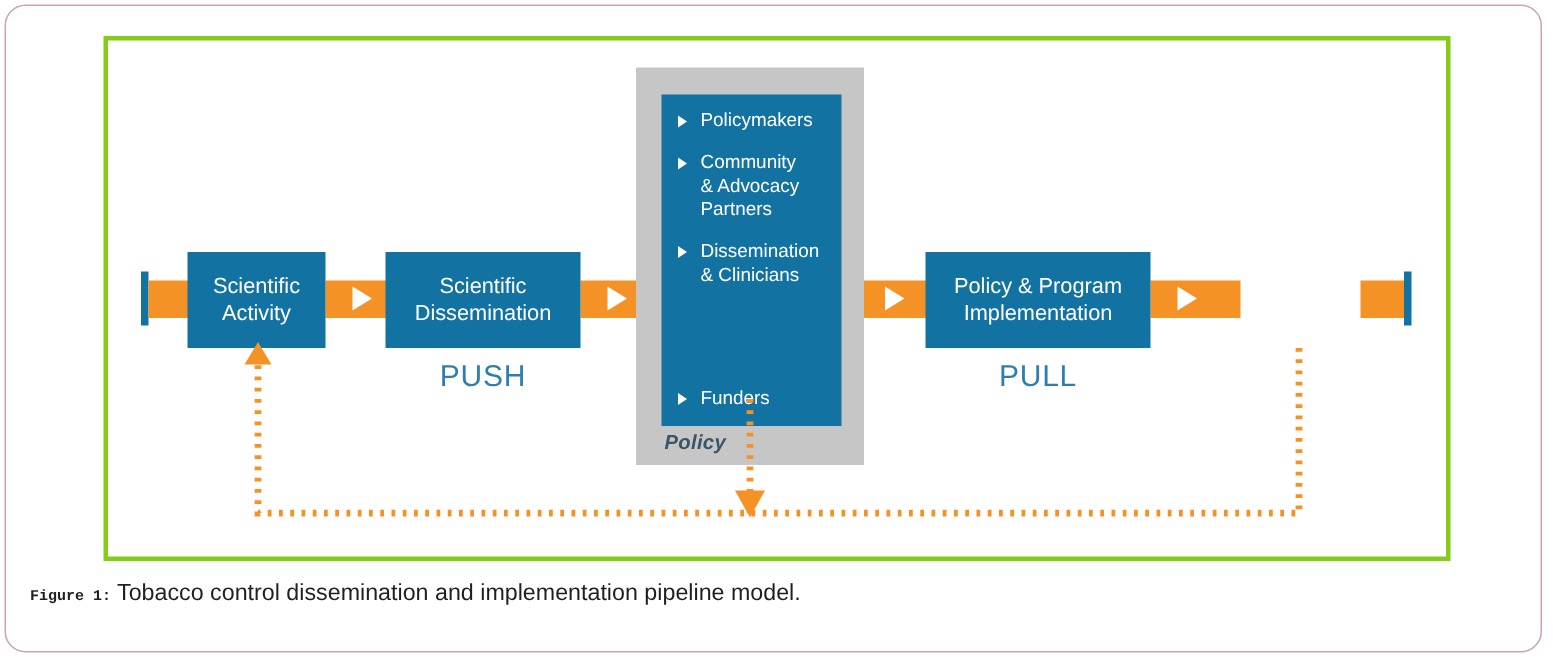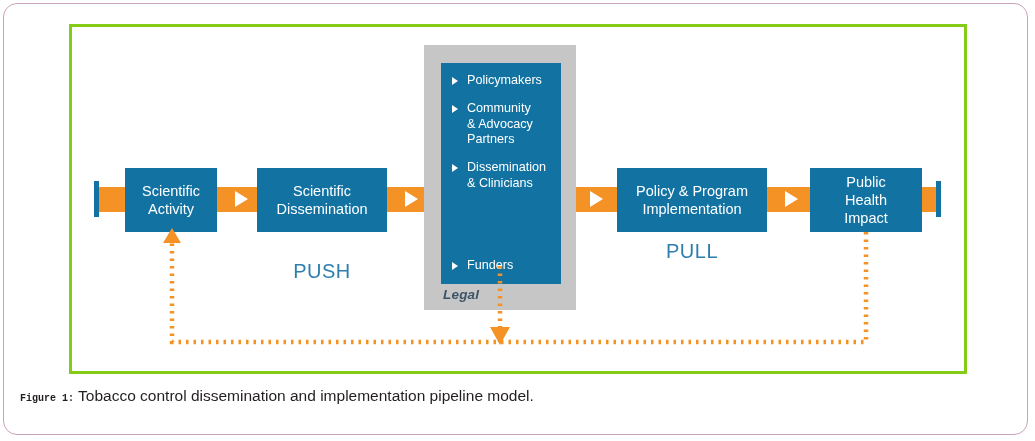--- a/index.html
+++ b/index.html
@@ -206,21 +206,21 @@
         <div class="media-item" style="top:97px;">
           <span class="bullet"></span>
           <span>Dissemination</span><br>
           <span>&amp; Clinicians</span>
         </div>
         <div class="media-item" style="top:195px;">
           <span class="bullet"></span>
           <span>Funders</span>
         </div>
       </div>
-      <div id="media-label">Legal</div>
+      <div id="media-label">Policy</div>
     </div>
 
     <div class="stage" style="left:53px; width:92px;">
       <span>
         <span>Scientific</span><br>
         <span>Activity</span>
       </span>
     </div>
 
     <div class="stage" style="left:185px; width:130px;">
@@ -230,28 +230,22 @@
       </span>
     </div>
 
     <div class="stage" style="left:545px; width:150px;">
       <span>
         <span>Policy &amp; Program</span><br>
         <span>Implementation</span>
       </span>
     </div>
 
-    <div class="stage" style="left:738px; width:112px;">
-      <span>
-        <span>Public Health</span><br>
-        <span>Impact</span>
-      </span>
-    </div>
-
-    <div class="stage-label" style="left:185px; width:130px;margin-top:20px;">PUSH</div>
+
+    <div class="stage-label" style="left:185px; width:130px;">PUSH</div>
     <div class="stage-label" style="left:545px; width:150px;">PULL</div>
 
     <svg id="feedback-loop" viewBox="0 0 892 344">
 
       <polyline points="794,205 794,315 100,315 100,215" fill="none" stroke="#f59225" stroke-width="4.5" stroke-dasharray="2.5 5" stroke-linecap="butt"></polyline>
 
       <polyline points="428,239 428,315" fill="none" stroke="#f59225" stroke-width="4.5" stroke-dasharray="2.5 5" stroke-linecap="butt"></polyline>
 
       <polygon points="100,201 91,216 109,216" fill="#f59225"></polygon>
 

